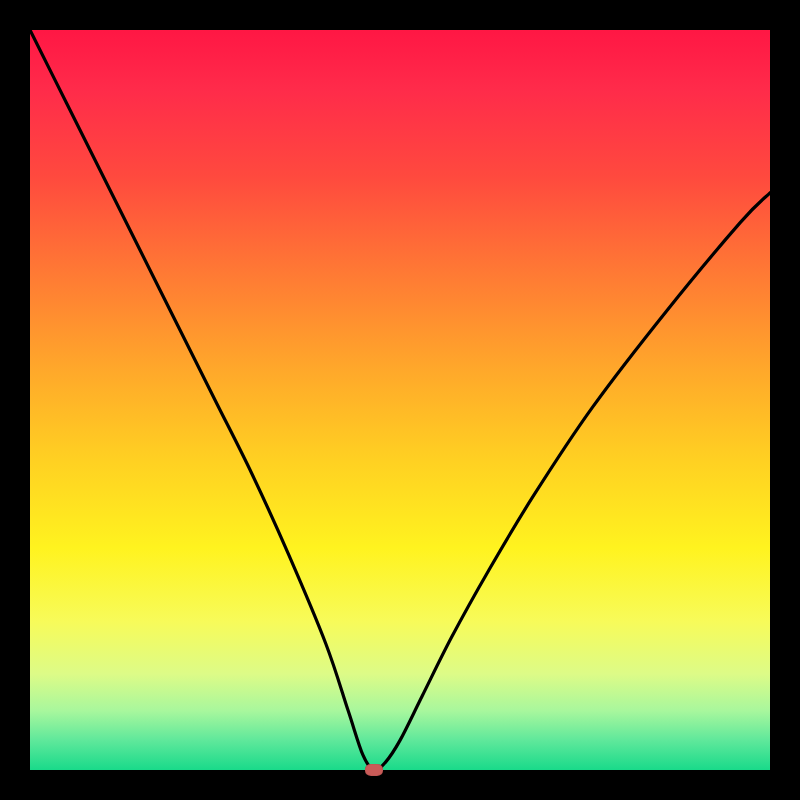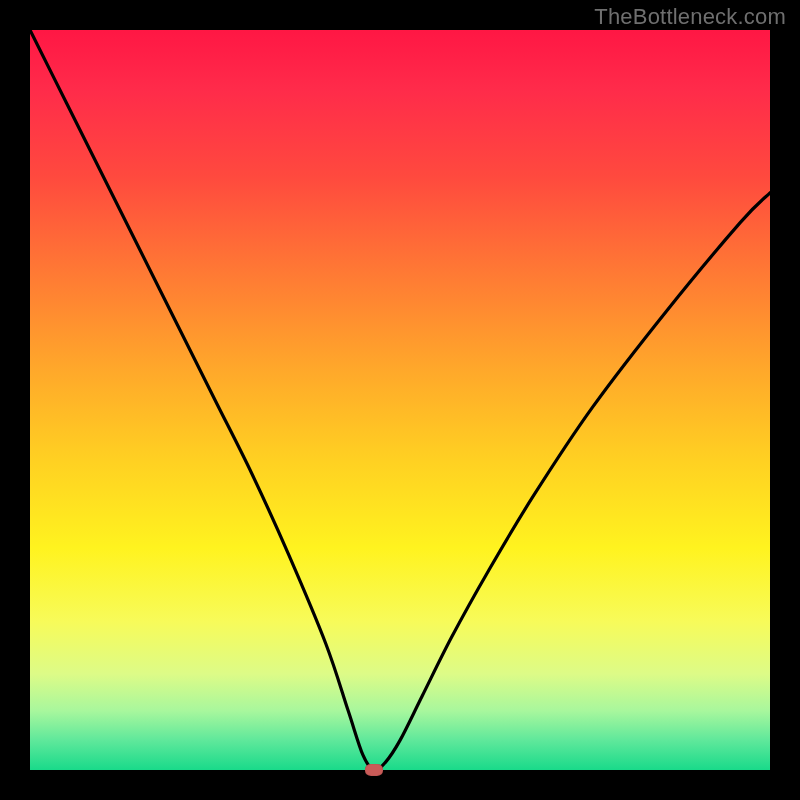--- a/index.html
+++ b/index.html
@@ -67,21 +67,20 @@
     background: #c95b58;
     box-shadow: inset 0 0 1px rgba(0,0,0,0.4);
     transform: translate(-50%, -50%);
   }
 </style>
 </head>
 <body>
 
 <div class="frame">
 
-  <div class="watermark">TheBottleneck.com</div>
 
   <div class="plot-area">
     <svg class="curve" viewBox="0 0 740 740" preserveAspectRatio="none">
       <path fill="none" stroke="#000" stroke-width="3.2" stroke-linecap="round" stroke-linejoin="round" d="M 0.00 0.00 C 6.17 12.33, 24.67 49.33, 37.00 74.00 C 49.33 98.67, 61.67 123.33, 74.00 148.00 C 86.33 172.67, 98.67 197.33, 111.00 222.00 C 123.33 246.67, 135.67 271.33, 148.00 296.00 C 160.33 320.67, 172.67 345.33, 185.00 370.00 C 197.33 394.67, 209.67 418.10, 222.00 444.00 C 234.33 469.90, 246.67 497.03, 259.00 525.40 C 271.33 553.77, 286.13 588.30, 296.00 614.20 C 305.87 640.10, 312.03 662.30, 318.20 680.80 C 324.37 699.30, 328.68 715.33, 333.00 725.20 C 337.32 735.07, 340.40 738.77, 344.10 740.00 C 347.80 741.23, 350.88 737.53, 355.20 732.60 C 359.52 727.67, 363.83 721.50, 370.00 710.40 C 376.17 699.30, 383.57 683.27, 392.20 666.00 C 400.83 648.73, 410.70 627.77, 421.80 606.80 C 432.90 585.83, 445.23 563.63, 458.80 540.20 C 472.37 516.77, 485.93 493.33, 503.20 466.20 C 520.47 439.07, 540.20 408.23, 562.40 377.40 C 584.60 346.57, 611.73 312.03, 636.40 281.20 C 661.07 250.37, 693.13 212.13, 710.40 192.40 C 727.67 172.67, 735.07 167.73, 740.00 162.80"></path>
     </svg>
     <div class="marker" style="left: 344.1px; top: 740px; background: rgb(201, 91, 88);"></div>
   </div>
 
 </div>
 

